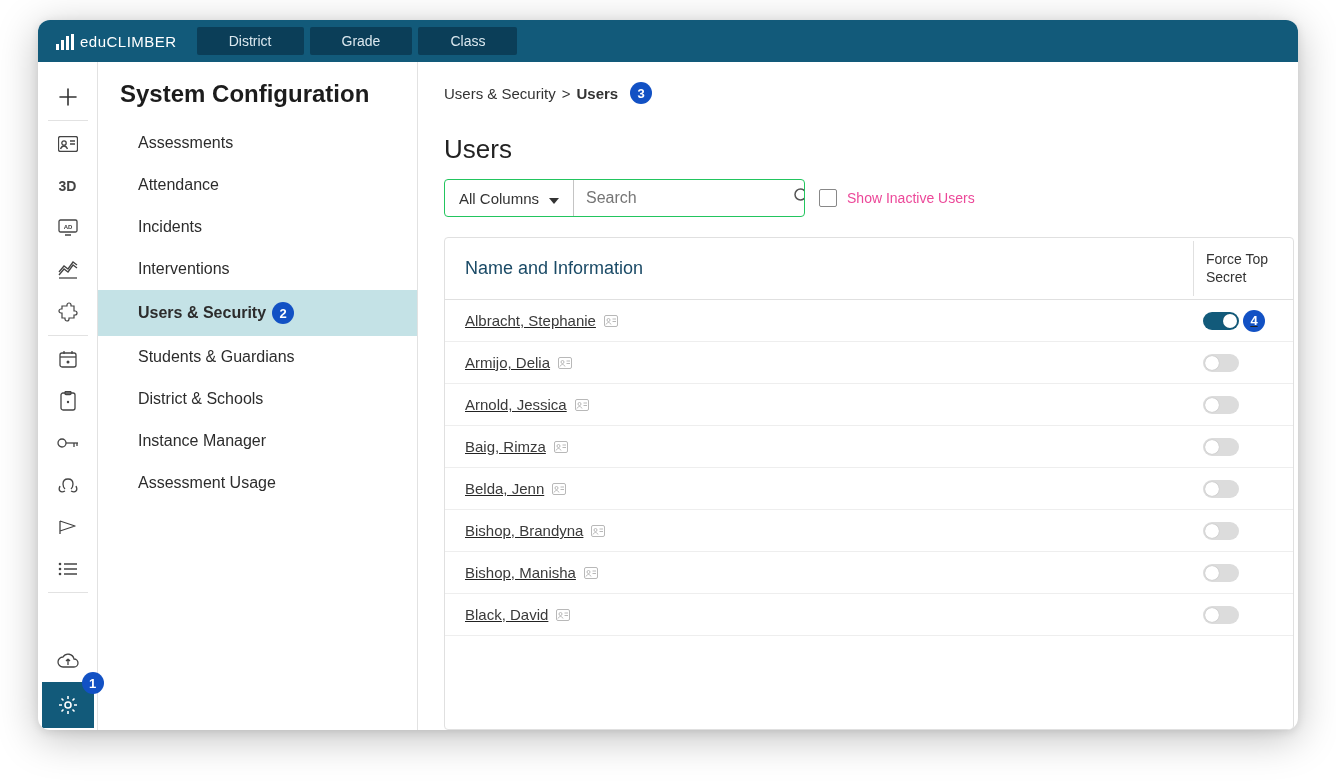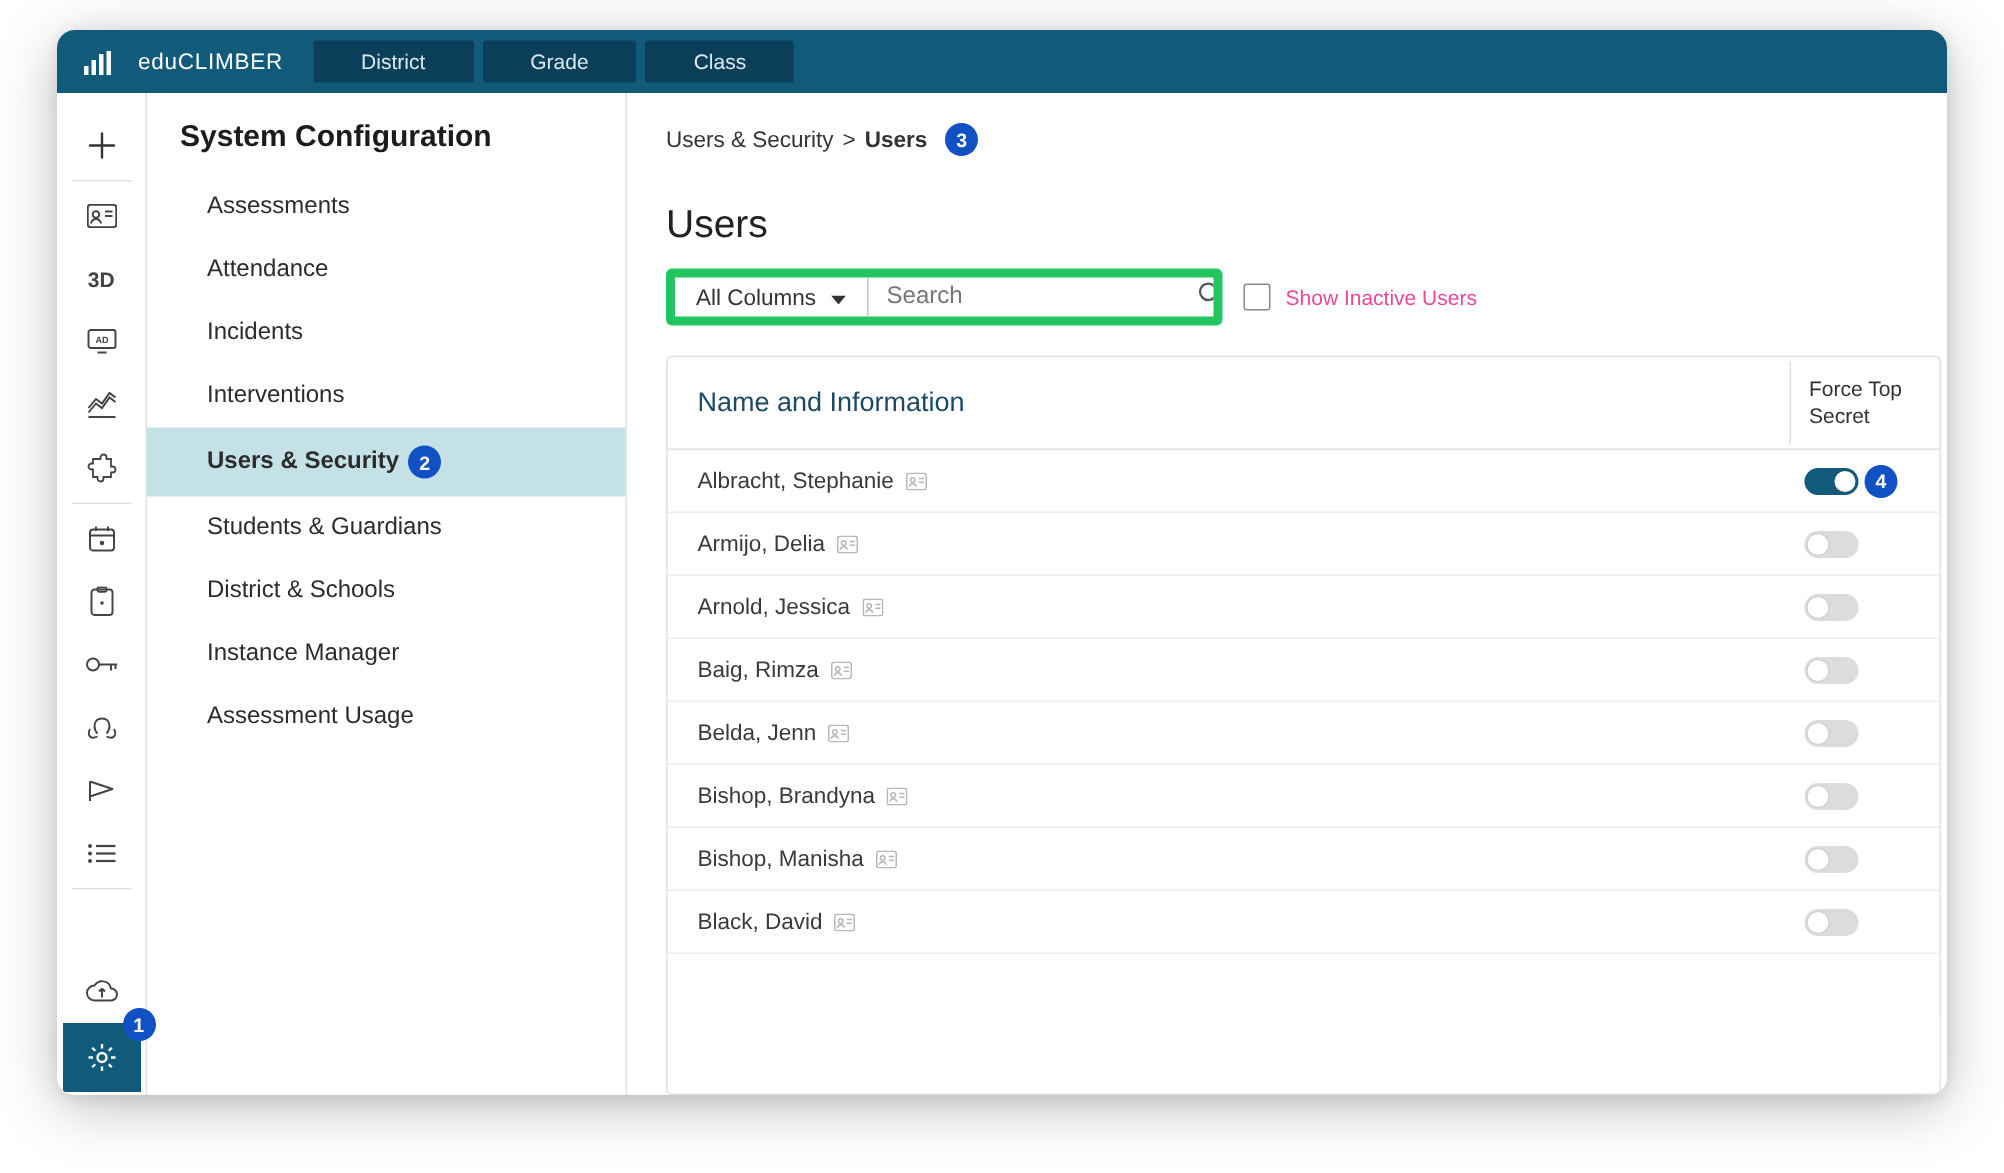--- a/index.html
+++ b/index.html
@@ -31,21 +31,21 @@
     background: #125a7a;
     display: flex;
     align-items: center;
     padding: 0 18px;
     color: #fff;
     flex-shrink: 0;
   }
   .brand {
     display: flex;
     align-items: flex-end;
-    gap: 16px;
+    gap: 4px;
     margin-right: 20px;
   }
   .brand-logo svg { display:block; }
   .brand-name { font-size: 15px; letter-spacing: 0.5px; font-weight: 400; }
   .nav-btns { display: flex; gap: 6px; }
   .nav-btn {
     background: #0b3e58;
     color: #dbe8ef;
     font-size: 14px;
     padding: 6px 32px;
@@ -131,21 +131,21 @@
     margin-left: 6px;
     vertical-align: middle;
   }
   
   .sidebar {
     width: 320px;
     border-right: 1px solid #e2e2e2;
     padding-top: 18px;
   }
   .sidebar-title {
-    font-size: 20px;
+    font-size: 24px;
     font-weight: 700;
     color: #1c1c1c;
     padding: 0 0 14px 22px;
   }
   .sidebar-item {
     font-size: 16px;
     color: #2c2c2c;
     padding: 12px 0 12px 40px;
     cursor: pointer;
     display:flex;
@@ -178,21 +178,21 @@
     margin-top: 30px;
   }
   .controls {
     display:flex;
     align-items:center;
     gap: 14px;
     margin-top: 14px;
   }
   .combo {
     display:flex;
-    border: 6px solid #22c55e;
+    border: 1px solid #22c55e;
     border-radius: 4px;
     overflow: hidden;
     height: 38px;
   }
   .combo-select {
     display:flex;
     align-items:center;
     gap: 10px;
     padding: 0 14px;
     border-right: 1px solid #c4c4c4;
@@ -252,21 +252,21 @@
   }
   .th-force {
     width: 100px;
     padding: 10px 12px;
     font-size: 14px;
     color: #333;
     border-left: 1px solid #e0e0e0;
     text-align: left;
     line-height:1.25;
   }
-  .tbody { overflow:hidden; }
+  .tbody { overflow:hidden;text-decoration:underline; }
   .trow {
     display:flex;
     align-items:center;
     border-bottom: 1px solid #eee;
     height: 42px;
   }
   .td-name {
     flex: 1;
     padding: 0 20px;
     font-size: 15px;

